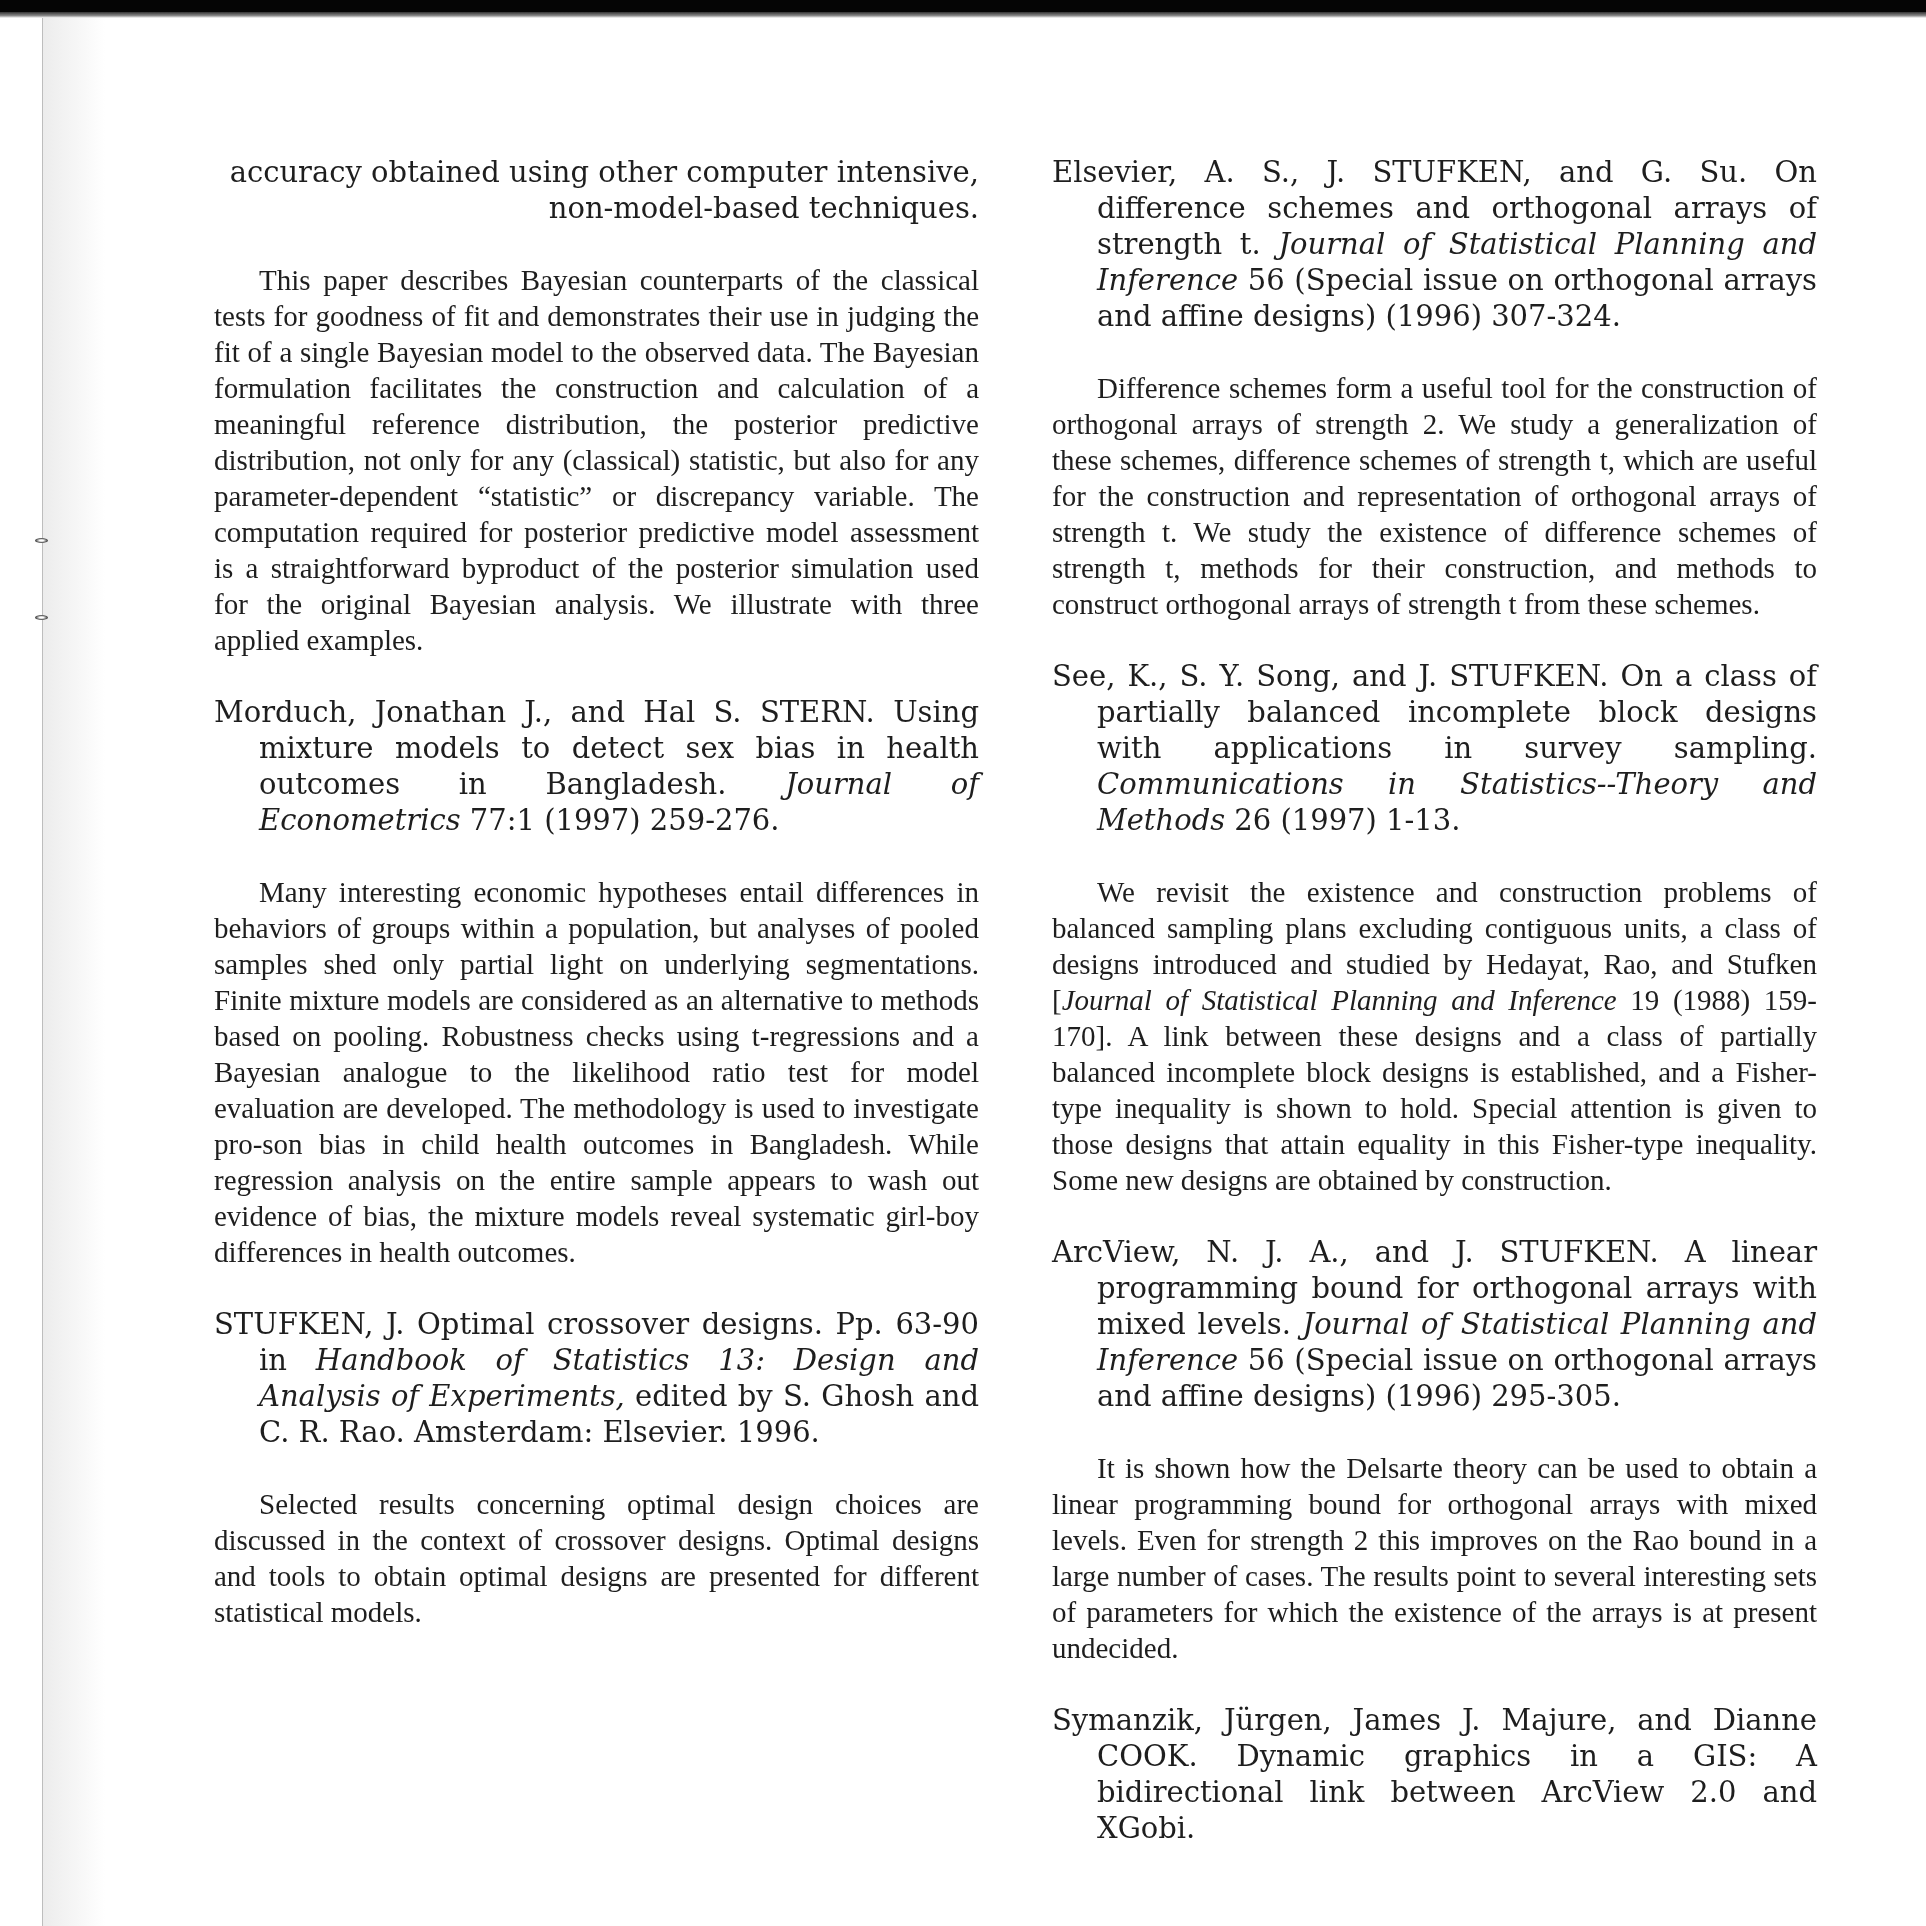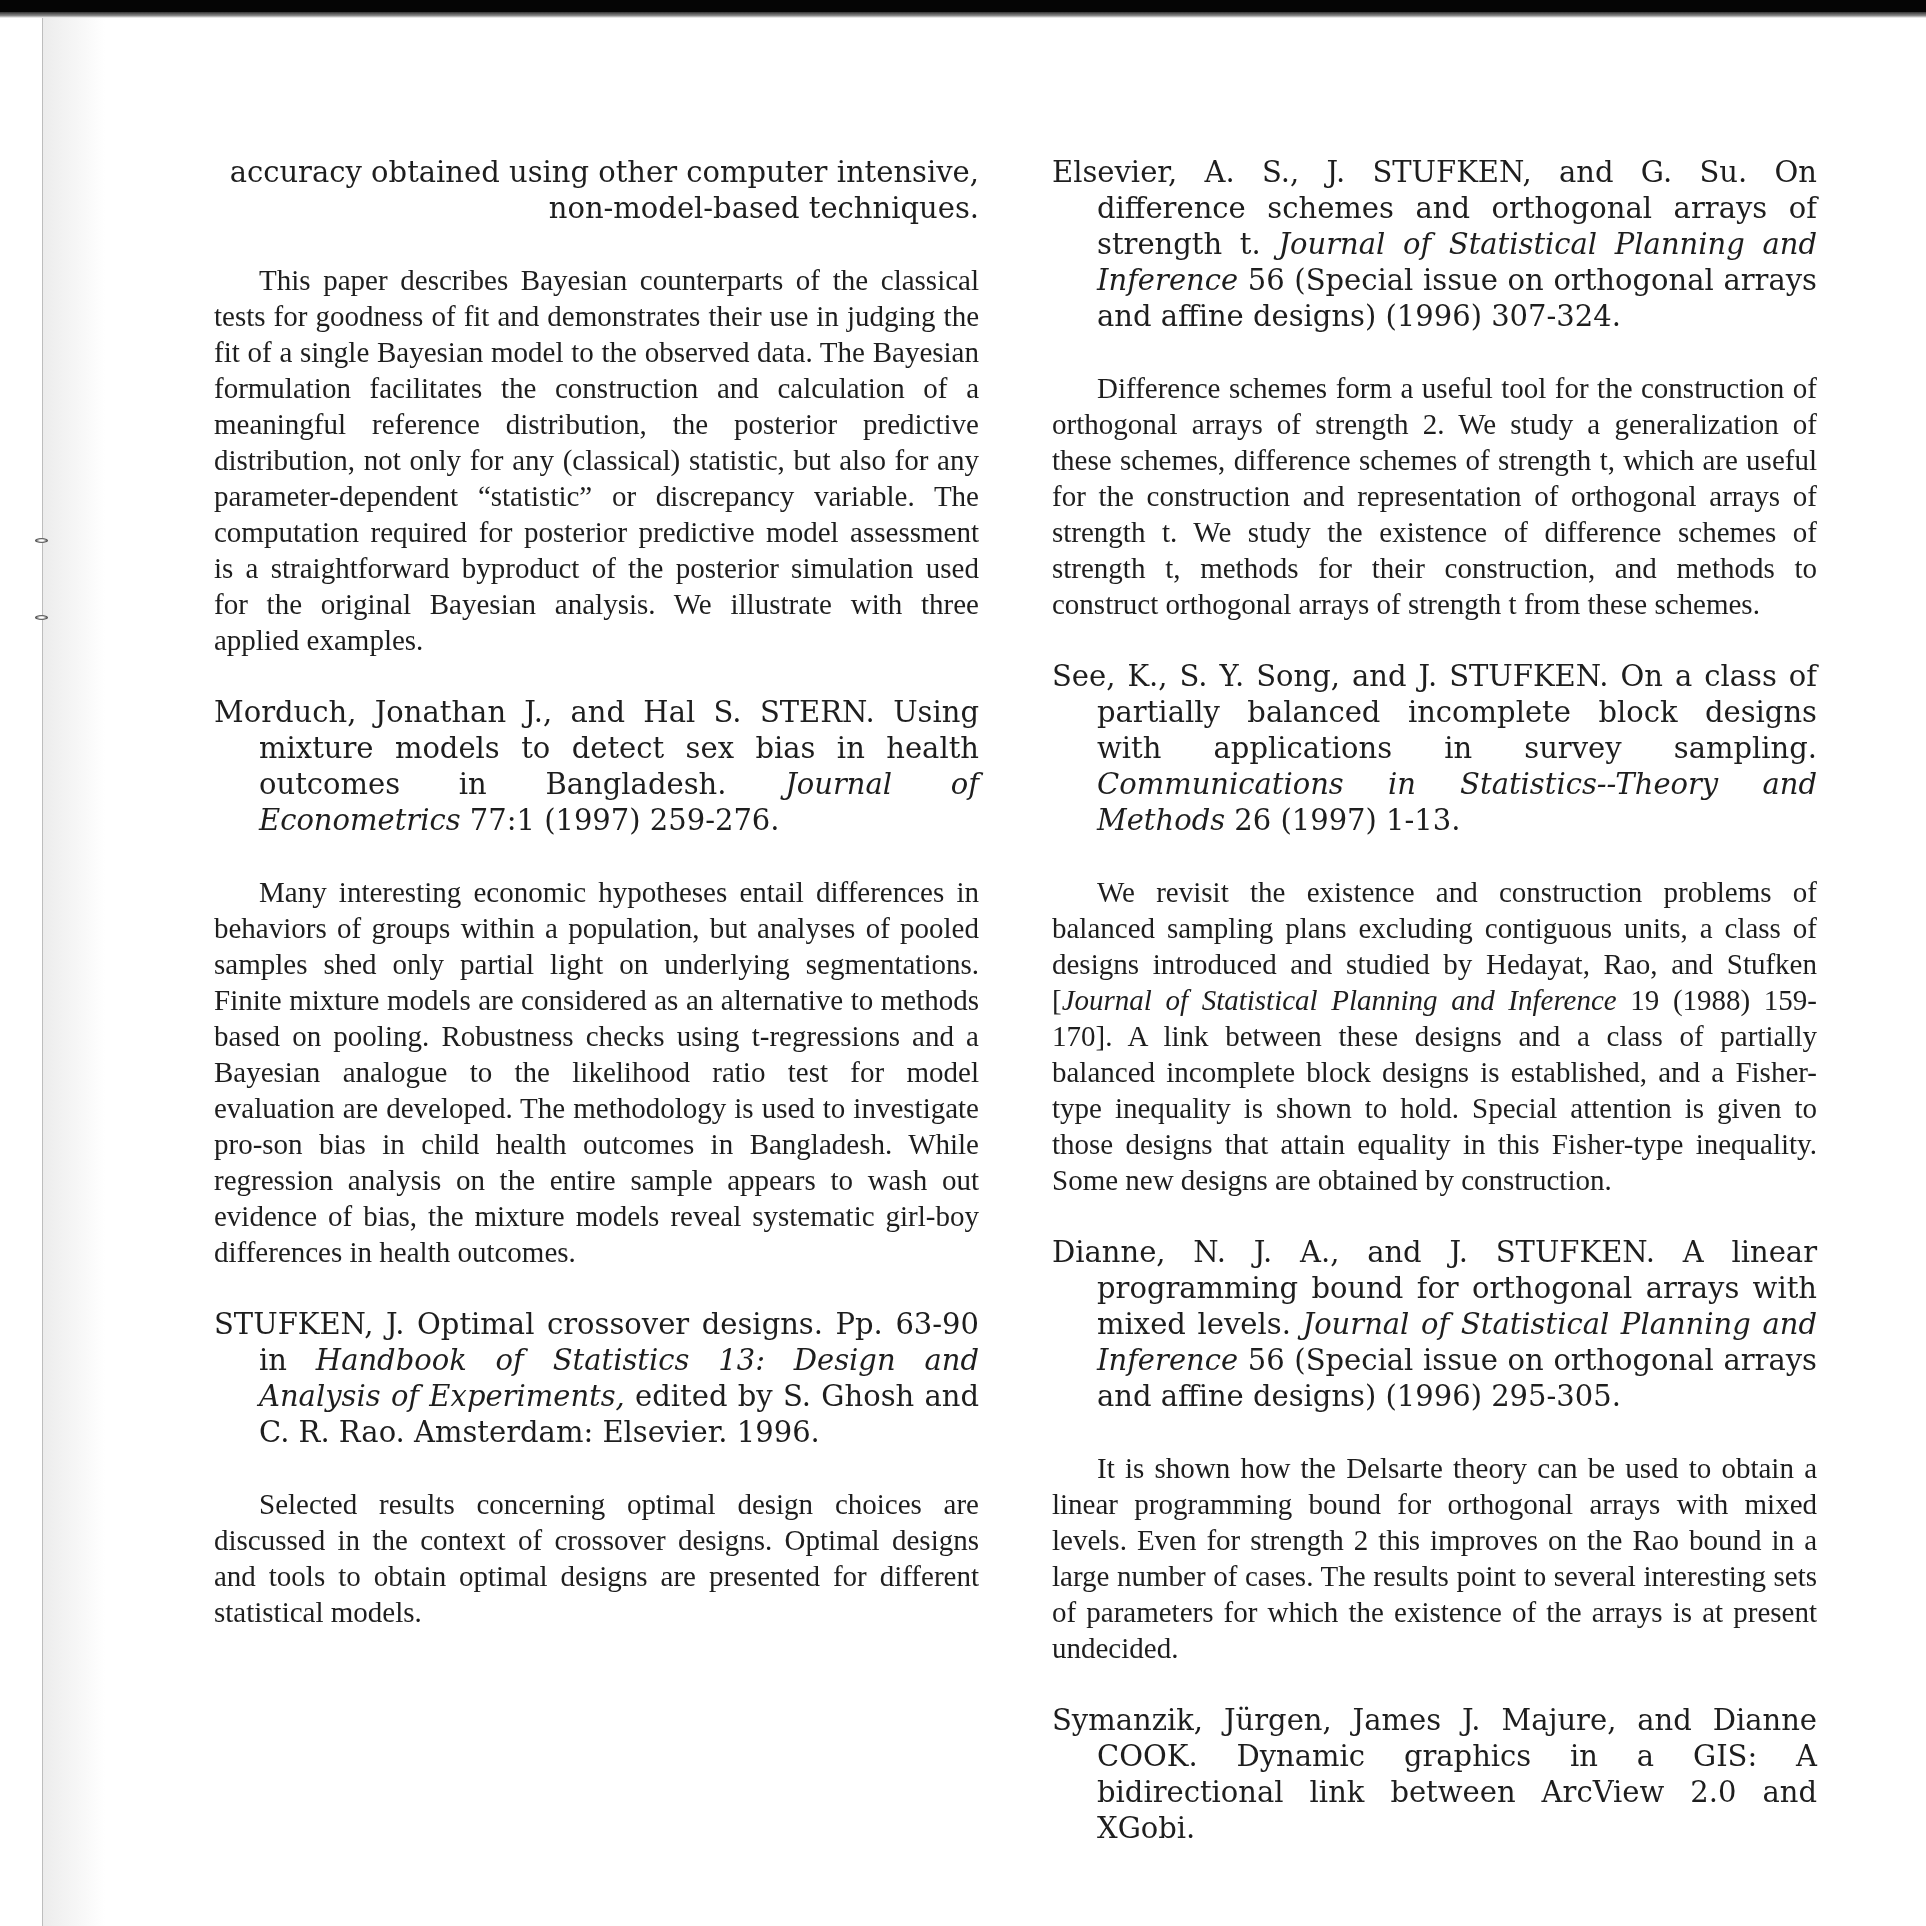--- a/index.html
+++ b/index.html
@@ -52,19 +52,19 @@
 
 </div>
 
 <div class="col right">
   <p class="entry ref"><span>Elsevier, A. S., </span><b>J. STUFKEN,</b><span> and G. Su.</span><span> On difference schemes and orthogonal arrays of strength t. </span><i>Journal of Statistical Planning and Inference</i><span> 56 (Special issue on orthogonal arrays and affine designs) (1996) 307-324.</span></p>
   <p class="entry abstract">Difference schemes form a useful tool for the construction of orthogonal arrays of strength 2. We study a generalization of these schemes, difference schemes of strength t, which are useful for the construction and representation of orthogonal arrays of strength t. We study the existence of difference schemes of strength t, methods for their construction, and methods to construct orthogonal arrays of strength t from these schemes.</p>
 
   <p class="entry ref"><span>See, K., S. Y. Song, and </span><b>J. STUFKEN.</b><span> On a class of partially balanced incomplete block designs with applications in survey sampling. </span><i>Communications in Statistics--Theory and Methods</i><span> 26 (1997) 1-13.</span></p>
   <p class="entry abstract"><span>We revisit the existence and construction problems of balanced sampling plans excluding contiguous units, a class of designs introduced and studied by Hedayat, Rao, and Stufken [</span><i>Journal of Statistical Planning and Inference</i><span> 19 (1988) 159-170]. A link between these designs and a class of partially balanced incomplete block designs is established, and a Fisher-type inequality is shown to hold. Special attention is given to those designs that attain equality in this Fisher-type inequality. Some new designs are obtained by construction.</span></p>
 
-  <p class="entry ref"><span>Dianne, N. J. A., and </span><b>J. STUFKEN.</b><span> A linear programming bound for orthogonal arrays with mixed levels. </span><i>Journal of Statistical Planning and Inference</i><span> 56 (Special issue on orthogonal arrays and affine designs) (1996) 295-305.</span></p>
+  <p class="entry ref"><span>ArcView, N. J. A., and </span><b>J. STUFKEN.</b><span> A linear programming bound for orthogonal arrays with mixed levels. </span><i>Journal of Statistical Planning and Inference</i><span> 56 (Special issue on orthogonal arrays and affine designs) (1996) 295-305.</span></p>
   <p class="entry abstract">It is shown how the Delsarte theory can be used to obtain a linear programming bound for orthogonal arrays with mixed levels. Even for strength 2 this improves on the Rao bound in a large number of cases. The results point to several interesting sets of parameters for which the existence of the arrays is at present undecided.</p>
 
   <p class="entry ref"><b>Symanzik, Jürgen, James J. Majure,</b><span> and </span><b>Dianne COOK.</b><span> Dynamic graphics in a GIS: A bidirectional link between ArcView 2.0 and XGobi. </span></p>
 
 </div>
 
 
 </body></html>

